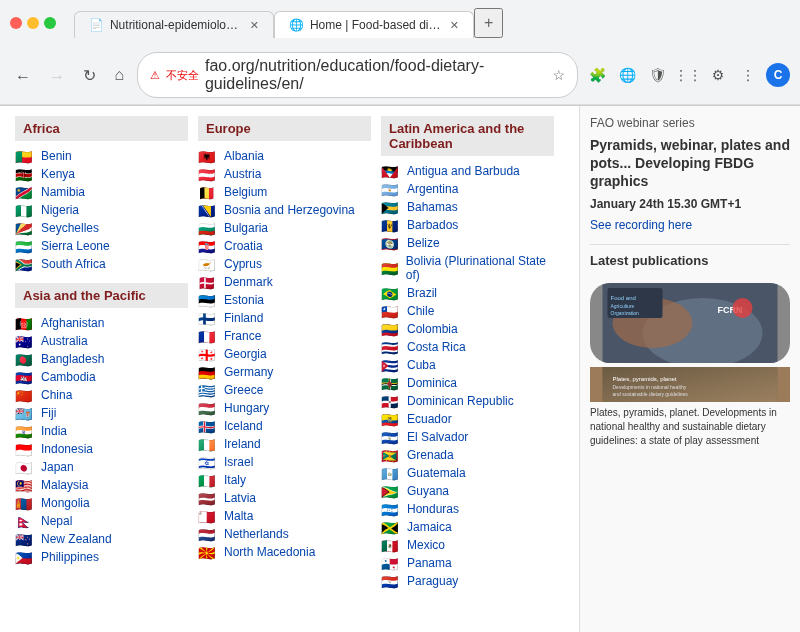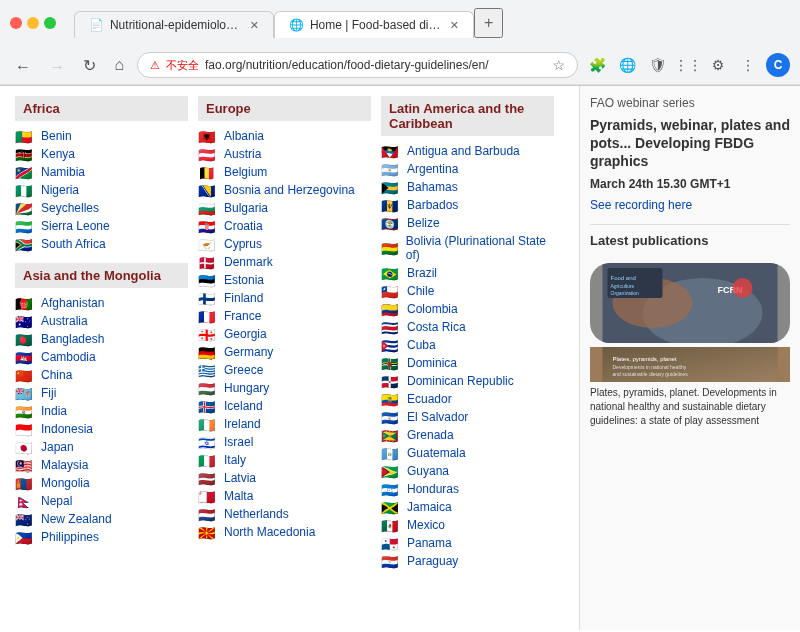--- a/index.html
+++ b/index.html
@@ -18,21 +18,21 @@
     .tab.active { background: #fff; z-index: 1; }
     .tab-text { overflow: hidden; text-overflow: ellipsis; white-space: nowrap; max-width: 140px; }
     .tab-close { color: #666; font-size: 11px; }
     .new-tab-btn { padding: 4px 8px; font-size: 16px; color: #666; cursor: pointer; }
 
     .nav-bar { display: flex; align-items: center; padding: 6px 10px; gap: 8px; background: #f1f3f4; border-bottom: 1px solid #ddd; }
     .nav-btn { background: none; border: none; cursor: pointer; color: #555; font-size: 16px; padding: 2px 5px; }
     .nav-btn:disabled { color: #ccc; cursor: default; }
     .address-bar { flex: 1; display: flex; align-items: center; background: #fff; border: 1px solid #ccc; border-radius: 20px; padding: 4px 12px; gap: 6px; font-size: 12px; }
     .lock-icon { color: #e00; font-size: 11px; }
-    .address-text { flex: 1; color: #333; font-size: 12px; }
+    .address-text { flex: 1; color: #333; font-size: 16px; }
     .nav-icons { display: flex; gap: 6px; align-items: center; }
     .nav-icon-btn { background: none; border: none; cursor: pointer; color: #555; font-size: 14px; width: 24px; height: 24px; display: flex; align-items: center; justify-content: center; border-radius: 50%; }
     .profile-btn { background: #1a73e8; color: #fff; border-radius: 50%; width: 24px; height: 24px; display: flex; align-items: center; justify-content: center; font-size: 12px; font-weight: bold; border: none; cursor: pointer; }
 
     
     .page-content { display: flex; height: calc(632px - 88px); overflow: hidden; }
     .main-content { flex: 1; overflow-y: auto; padding: 10px 15px; }
     .sidebar { width: 221px; background: #f9f9f9; border-left: 1px solid #ddd; padding: 10px; overflow-y: auto; flex-shrink: 0; }
 
     
@@ -111,21 +111,21 @@
         <ul class="country-list">
           <li class="country-item"><span class="flag">🇧🇯</span>Benin</li>
           <li class="country-item"><span class="flag">🇰🇪</span>Kenya</li>
           <li class="country-item"><span class="flag">🇳🇦</span>Namibia</li>
           <li class="country-item"><span class="flag">🇳🇬</span>Nigeria</li>
           <li class="country-item"><span class="flag">🇸🇨</span>Seychelles</li>
           <li class="country-item"><span class="flag">🇸🇱</span>Sierra Leone</li>
           <li class="country-item"><span class="flag">🇿🇦</span>South Africa</li>
         </ul>
 
-        <div class="region-header" style="margin-top:10px;">Asia and the Mongolia</div>
+        <div class="region-header" style="margin-top:10px;">Asia and the Pacific</div>
         <ul class="country-list">
           <li class="country-item"><span class="flag">🇦🇫</span>Afghanistan</li>
           <li class="country-item"><span class="flag">🇦🇺</span>Australia</li>
           <li class="country-item"><span class="flag">🇧🇩</span>Bangladesh</li>
           <li class="country-item"><span class="flag">🇰🇭</span>Cambodia</li>
           <li class="country-item"><span class="flag">🇨🇳</span>China</li>
           <li class="country-item"><span class="flag">🇫🇯</span>Fiji</li>
           <li class="country-item"><span class="flag">🇮🇳</span>India</li>
           <li class="country-item"><span class="flag">🇮🇩</span>Indonesia</li>
           <li class="country-item"><span class="flag">🇯🇵</span>Japan</li>
@@ -195,21 +195,21 @@
         </ul>
       </div>
 
     </div>
   </div>
 
   <div class="sidebar">
     <div class="sidebar-section">
       <div class="sidebar-title">FAO webinar series</div>
       <div class="sidebar-heading">Pyramids, webinar, plates and pots... Developing FBDG graphics</div>
-      <div class="sidebar-date">March 24th 15.30 GMT+1</div>
+      <div class="sidebar-date">January 24th 15.30 GMT+1</div>
       <a class="sidebar-link">See recording here</a>
     </div>
 
     <hr style="border:none;border-top:1px solid #ddd;margin:8px 0;">
 
     <div class="sidebar-section">
       <div class="sidebar-pub-title">Latest publications</div>
 
       <div class="pub-item">
         <div class="pub-image">

